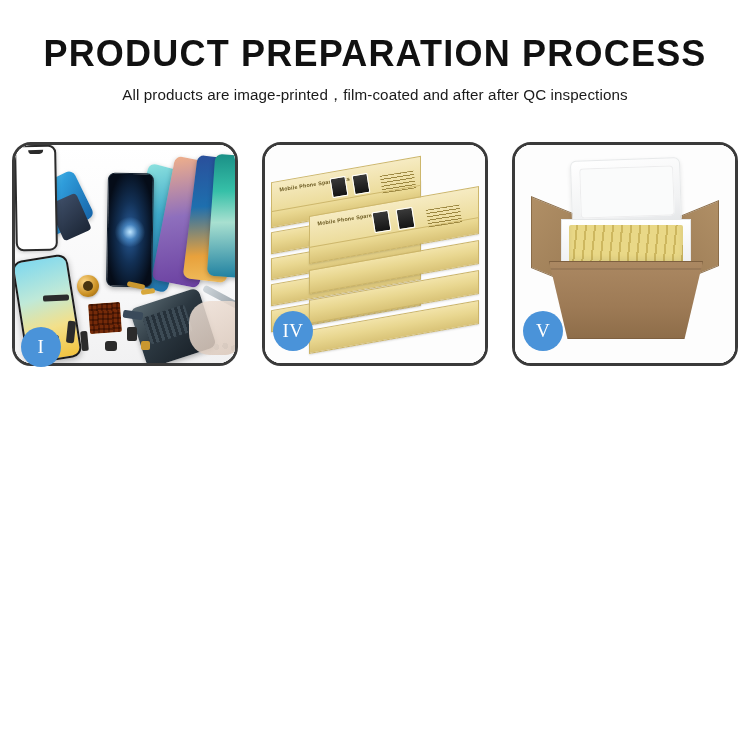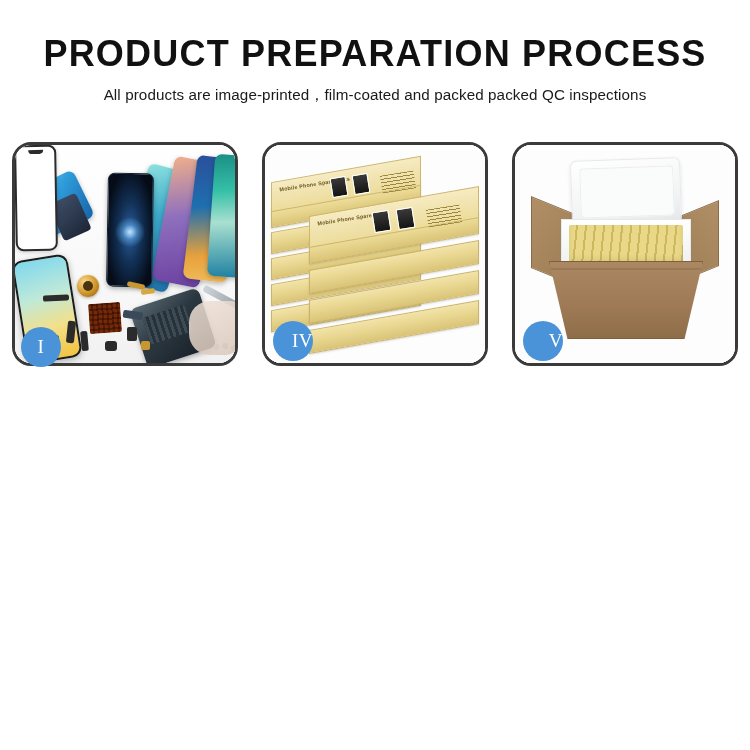--- a/index.html
+++ b/index.html
@@ -82,23 +82,22 @@
     background: #4a93d9;
     color: #ffffff;
     font-family: "Liberation Serif", serif;
     font-size: 19px;
     line-height: 40px;
     text-align: center;
     letter-spacing: 0.5px;
     z-index: 6;
   }
   .panel.p4 .badge, .panel.p5 .badge, .panel.p6 .badge {
-    bottom: 2px;
+    bottom: 12px;
     left: 8px;
-    text-align: right;
   }
 
   
   .scene1 { position:absolute; inset:0; background:
       linear-gradient(180deg,#ffffff 0%, #f7f7f8 70%, #f1f1f2 100%); }
 
   .ph { position:absolute; border-radius:7px; }
 
   
   .ph-a { left:118px; top:22px; width:50px; height:122px;
@@ -311,21 +310,21 @@
   .tab6b { position:absolute; left:42px; top:162px; width:16px; height:20px;
     background:#a07f57; clip-path:polygon(0 0,100% 16%,100% 100%,0 84%); }
 </style>
 </head>
 <body>
 
 <div class="page">
 
   <div class="header">
     <div class="title">PRODUCT PREPARATION PROCESS</div>
-    <div class="subtitle">All products are image-printed，film-coated and packed packed QC inspections</div>
+    <div class="subtitle">All products are image-printed，film-coated and after after QC inspections</div>
   </div>
 
   <div class="grid">
 
     <div class="panel p1">
       <div class="panel-inner">
         <div class="scene1">
           <div class="bluepart"></div>
           <div class="bluepart2"></div>
           <div class="ph ph-a"></div>

